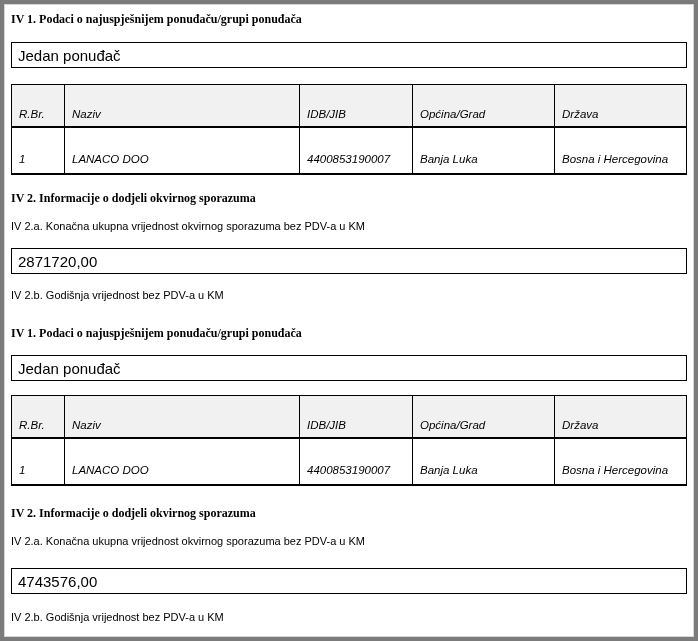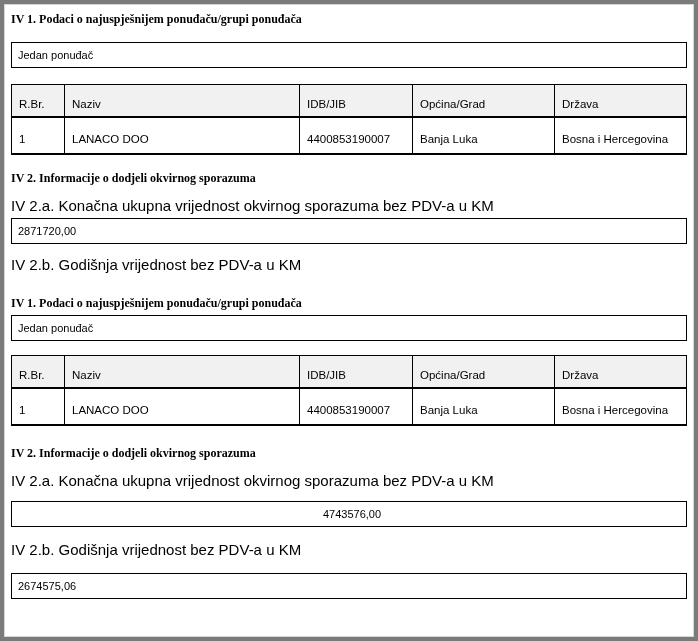--- a/index.html
+++ b/index.html
@@ -21,63 +21,64 @@
     overflow: hidden;
   }
   .sec-title {
     font-weight: bold;
     font-size: 12px;
     line-height: 14px;
     white-space: nowrap;
     font-family: Liberation Serif, serif;
   }
   .label {
-    font-size: 15px;
+    font-size: 11px;
     line-height: 14px;
     white-space: nowrap;
   }
   .value-box {
     box-sizing: border-box;
     border: 1px solid var(--line, #000000);
     height: 26px;
     display: flex;
     align-items: center;
     padding-left: 6px;
-    font-size: 11px;
+    font-size: 15px;
     white-space: nowrap;
   }
   table.bidders {
     border-collapse: collapse;
     width: 100%;
     table-layout: fixed;
     font-size: 11.5px;
     border: 1px solid var(--line, #000000);
     border-bottom-width: 2px;
   }
   table.bidders th, table.bidders td {
     border: 1px solid var(--line, #000000);
     text-align: left;
-    padding: 6px 2px 0 7px;
+    padding: 16px 2px 0 7px;
     font-weight: normal;
     overflow: hidden;
     white-space: nowrap;
+    font-style: italic;
   }
   table.bidders thead th {
     background: var(--thbg, #f1f1f1);
     height: 25px;
     border-bottom-width: 2px;
   }
   table.bidders tbody td { height: 29px; }
   .col-rbr   { width: 43px; }
   .col-naziv { width: 225px; }
   .col-idb   { width: 103px; }
   .col-opc   { width: 132px; }
-  .mt13 { margin-top: 13px; justify-content: center; }
+  .mt13 { margin-top: 20px; }
   .mt14 { margin-top: 14px; }
-  .mt15 { margin-top: 5px; }
+  .mt15 { margin-top: 15px; }
   .mt16 { margin-top: 16px; }
   .mt20 { margin-top: 20px; }
   .mt24 { margin-top: 24px; }
 </style>
 </head>
 <body>
 
 <div class="content">
 
   <section>

